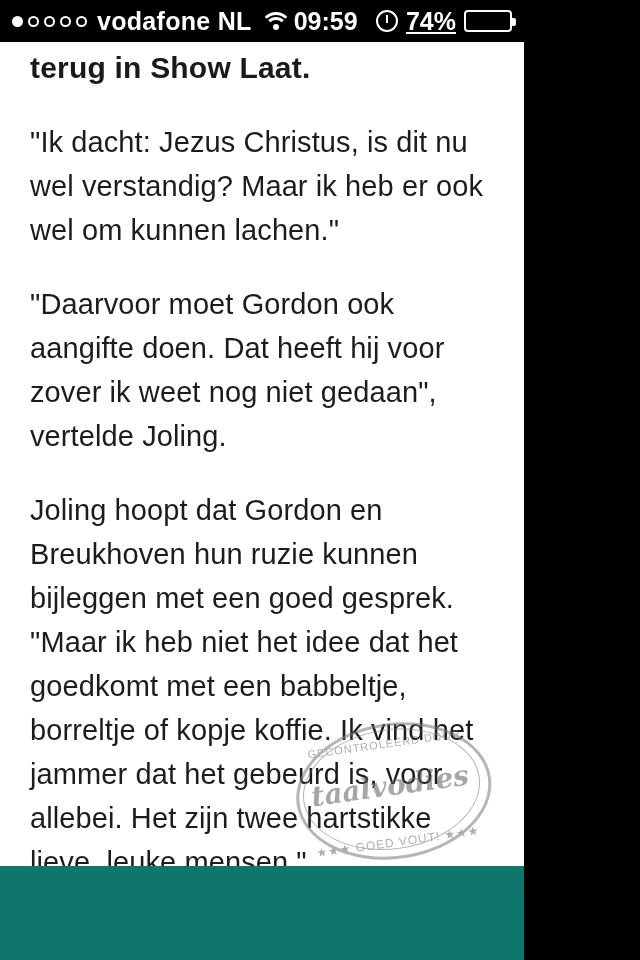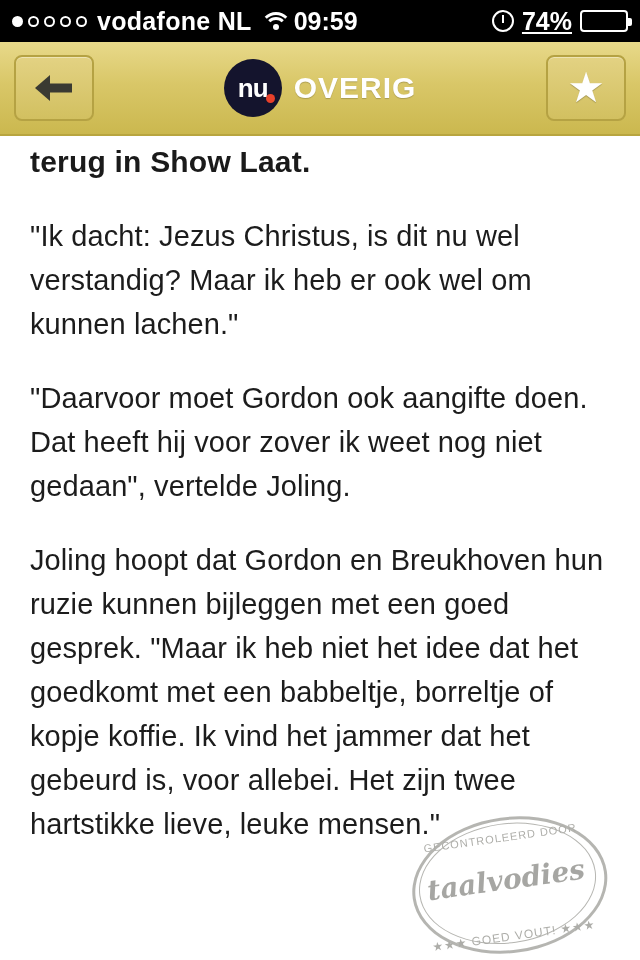--- a/index.html
+++ b/index.html
@@ -8,21 +8,21 @@
     background: #000;
   }
   body {
     width: 640px;
     height: 960px;
     overflow: hidden;
     font-family: "Liberation Sans", sans-serif;
   }
   .phone {
     position: relative;
-    width: 640px;
+    width: 524px;
     height: 960px;
     background: #0f766e;
     overflow: hidden;
   }
 
   
   .statusbar {
     height: 42px;
     background: #000000;
     color: #ffffff;
@@ -336,35 +336,20 @@
     <span class="clock">09:59</span>
     <div class="status-right">
       <span class="lock-icon"></span>
       <span class="battery-pct">74%</span>
       <span class="battery">
         <span class="battery-fill" style="width:74%"></span>
       </span>
     </div>
   </div>
 
-  <div class="navbar">
-    <div class="nav-btn">
-      <span class="arrow-left"></span>
-    </div>
-    <div class="nav-center">
-      <div class="logo">
-        <span class="logo-text">nu</span>
-        <span class="logo-dot"></span>
-      </div>
-      <span class="nav-title">OVERIG</span>
-    </div>
-    <div class="nav-btn">
-      <span class="star">★</span>
-    </div>
-  </div>
 
   <div class="article">
     <div class="art-clip">
       <div class="headline">
         <span class="cut">&nbsp;</span>
         <span>terug in Show Laat.</span>
       </div>
 
       <p class="body">"Ik dacht: Jezus Christus, is dit nu wel verstandig? Maar ik heb er ook wel om kunnen lachen."</p>
       <p class="body">"Daarvoor moet Gordon ook aangifte doen. Dat heeft hij voor zover ik weet nog niet gedaan", vertelde Joling.</p>

